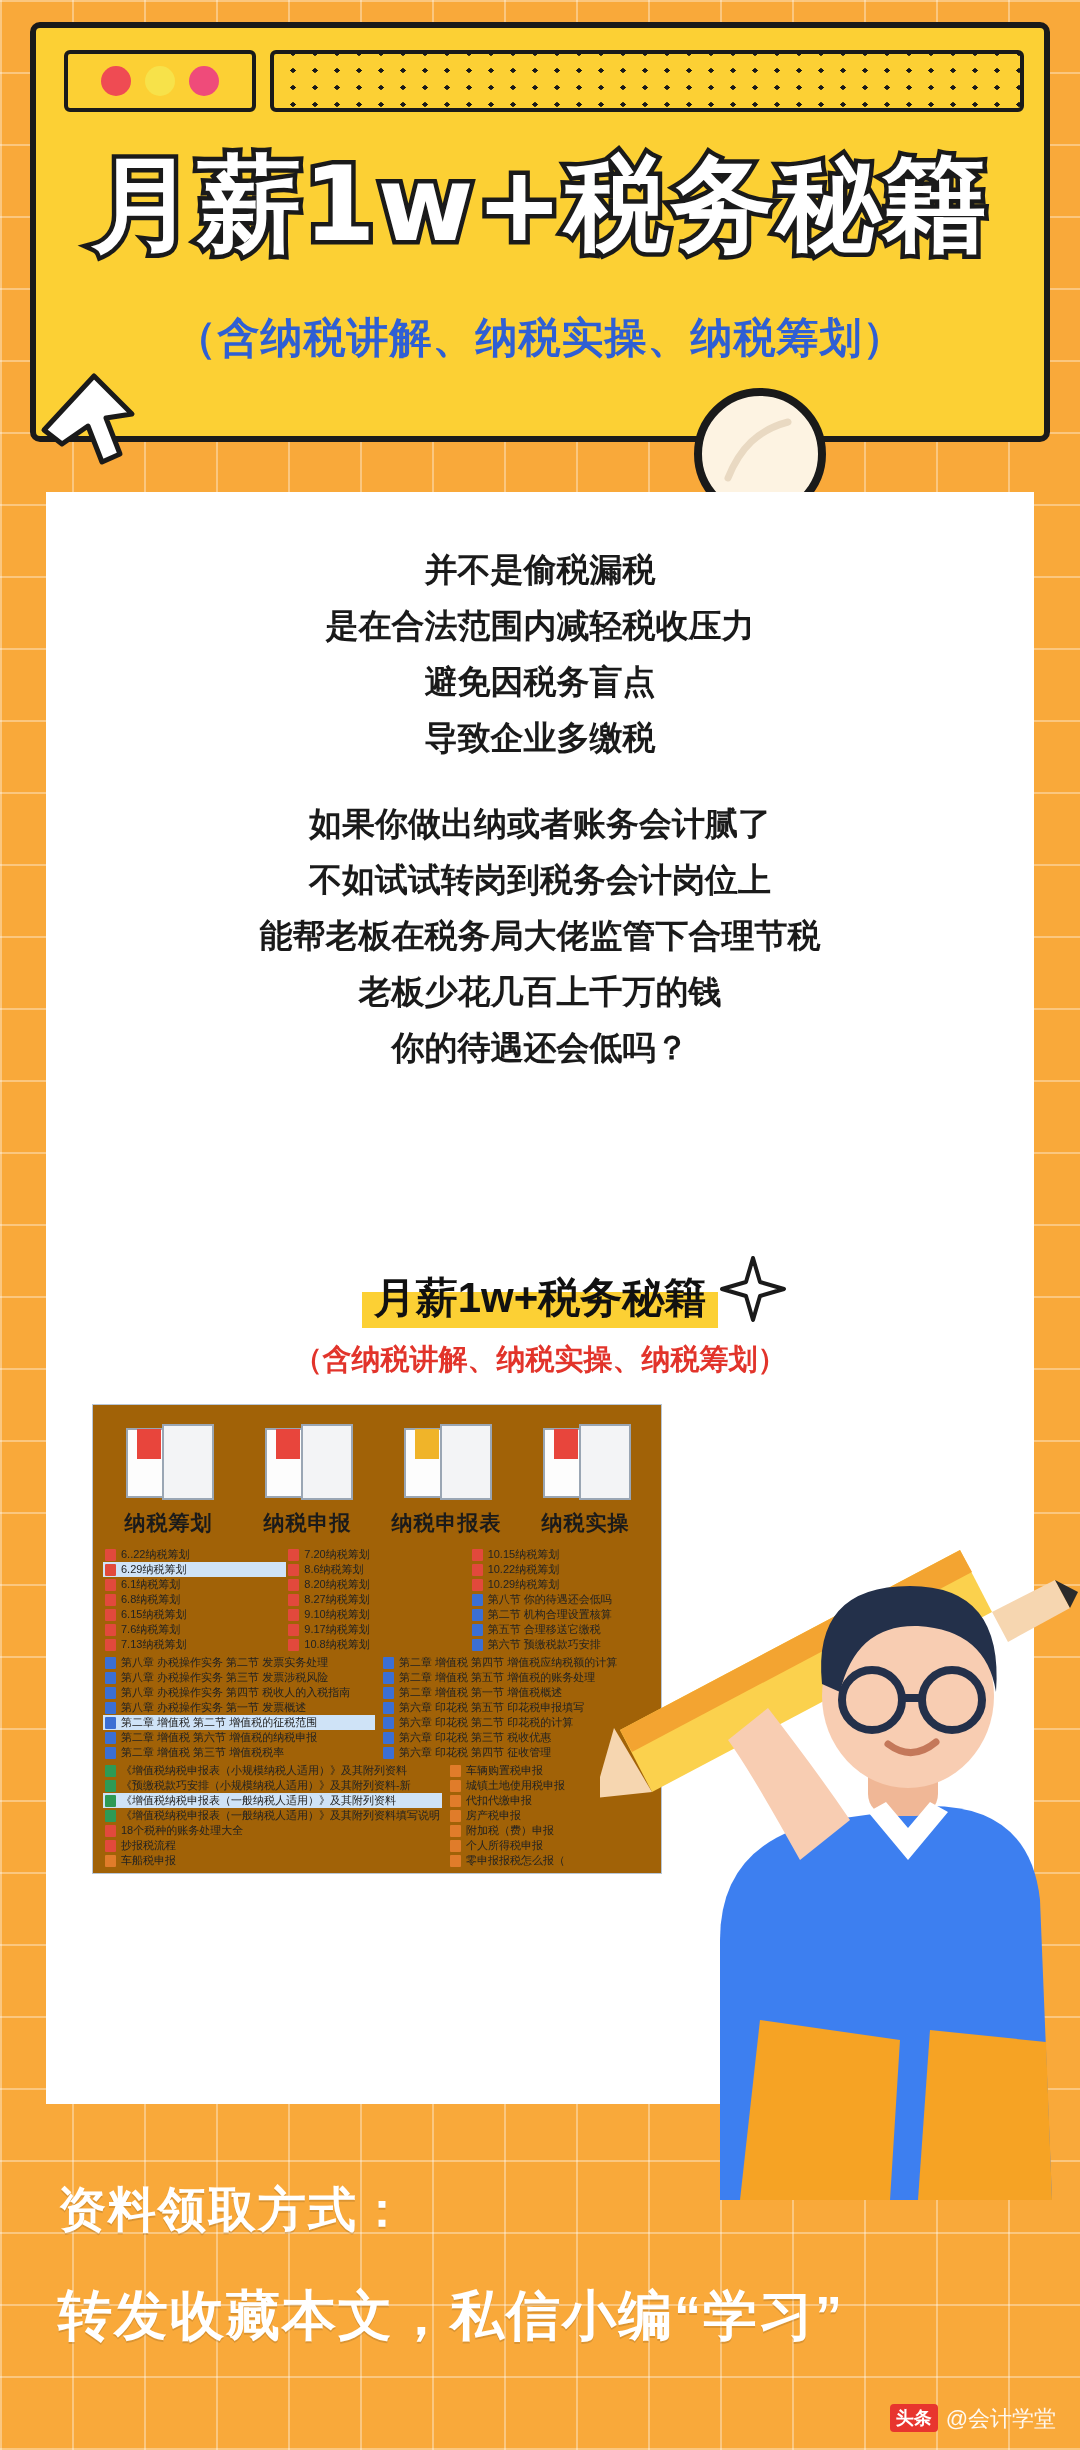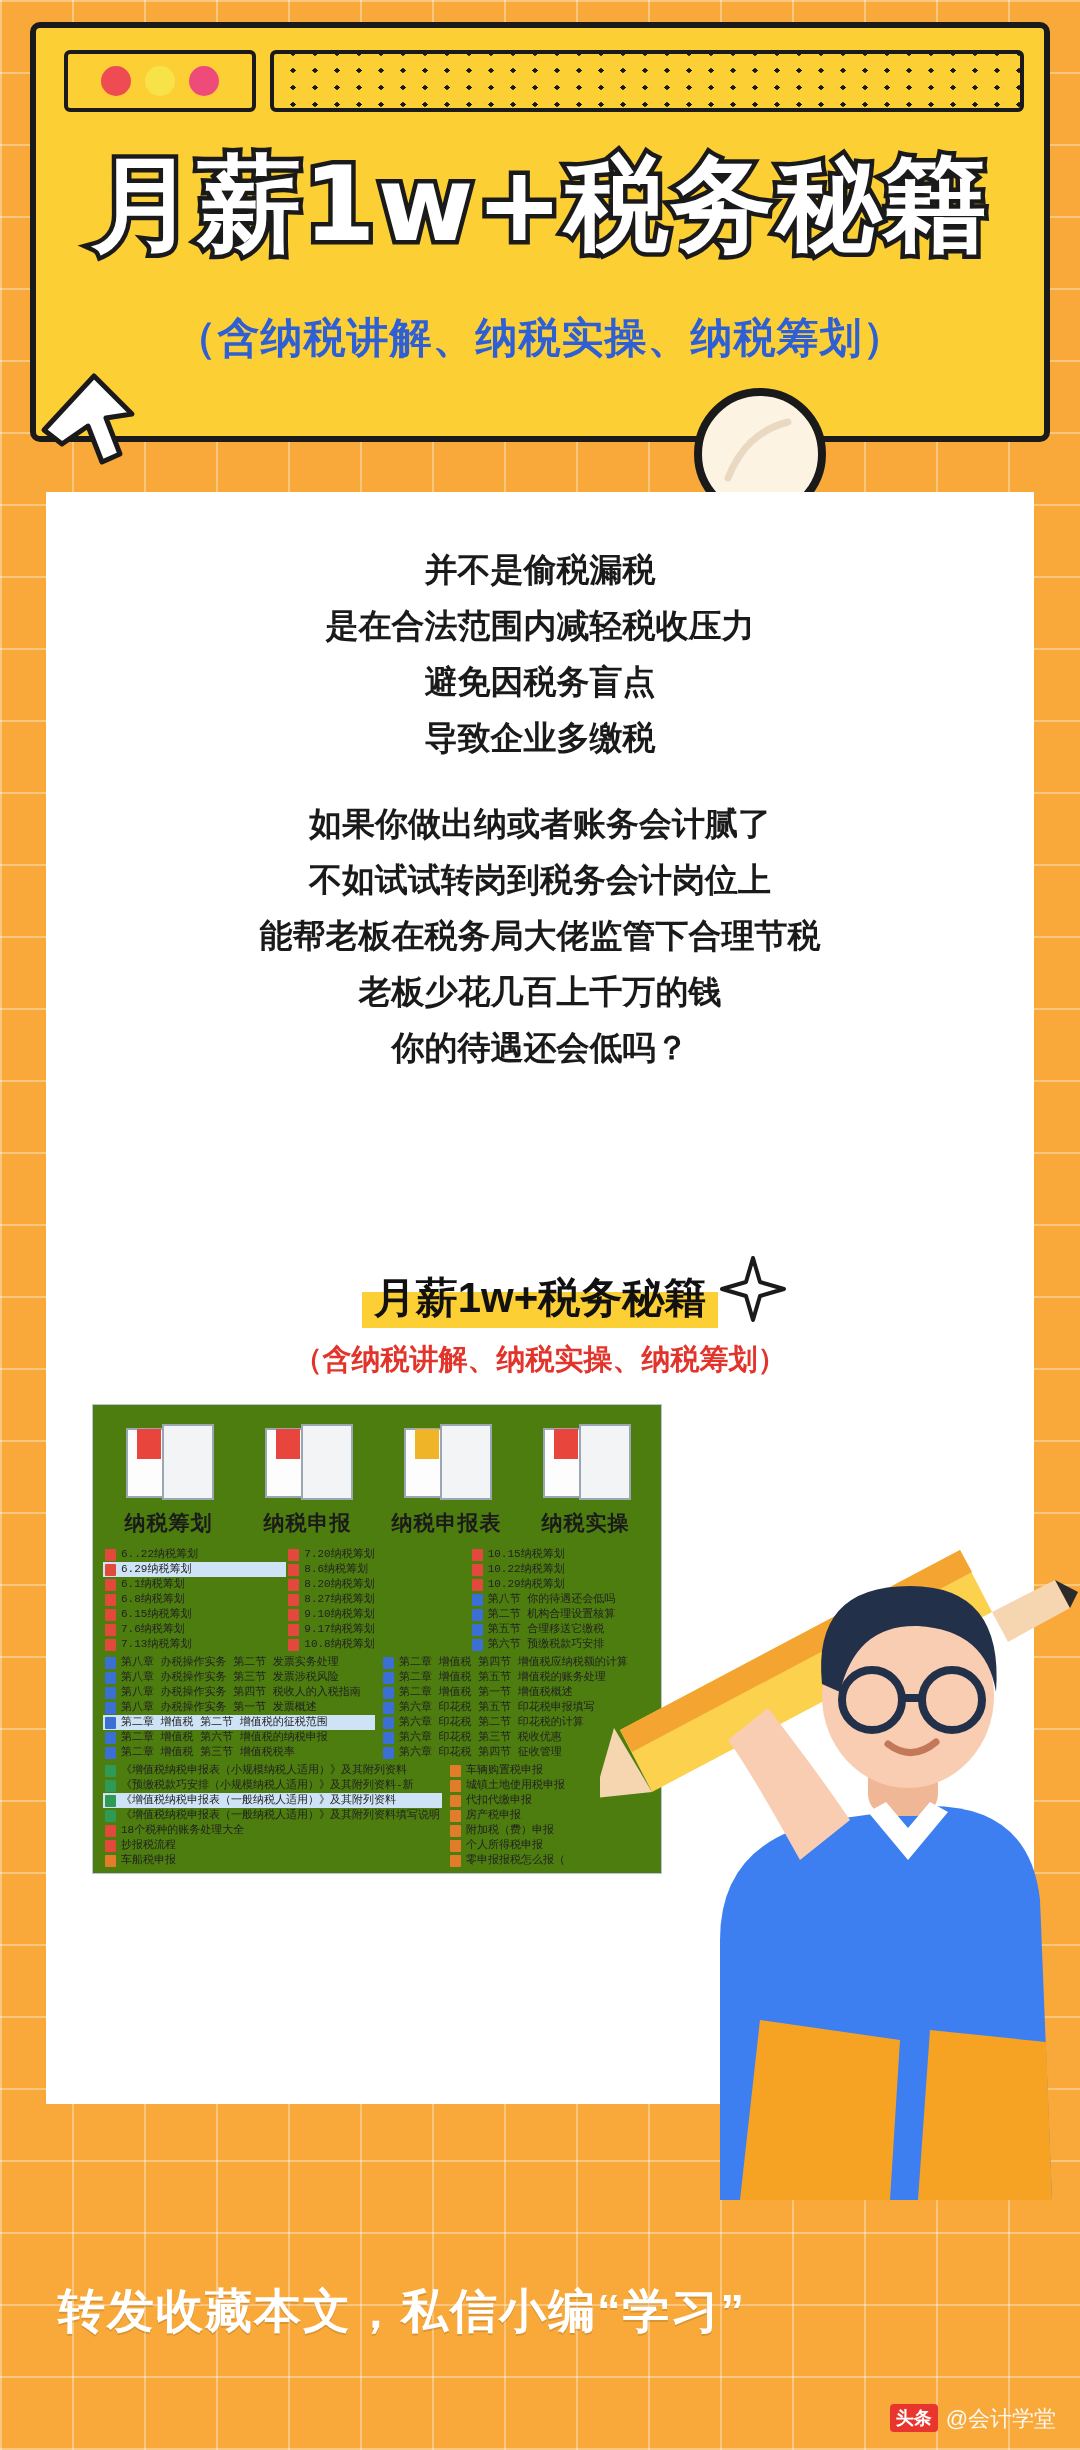--- a/index.html
+++ b/index.html
@@ -144,24 +144,23 @@
     color: #e2342b;
     font-size: 29px;
     font-weight: 700;
   }
 
   
   .shot {
     position: absolute;
     left: 46px; top: 912px;
     width: 570px; height: 470px;
-    background: #4d7c0f;
+    background: #a16207;
     border: 1px solid #b9c6d6;
     overflow: hidden;
-    font-family: Liberation Mono, monospace;
   }
   .shot-inner { position: absolute; inset: 0; }
   .folders {
     display: flex;
     justify-content: space-around;
     padding: 18px 6px 4px 6px;
   }
   .folder { width: 120px; text-align: center; }
   .folder .ico { width: 104px; height: 80px; margin: 0 auto; position: relative; }
   .folder .lbl {
@@ -207,21 +206,21 @@
   .bt1 {
     position: absolute;
     left: 58px; top: 60px;
     font-size: 48px; font-weight: 700; color: #ffffff;
     letter-spacing: 2px;
     text-shadow: 0 2px 0 rgba(0,0,0,0.12);
   }
   .bt2 {
     position: absolute;
     left: 58px; top: 162px;
-    font-size: 47px; font-weight: 700; color: #ffffff;
+    font-size: 54px; font-weight: 700; color: #ffffff;
     letter-spacing: 2px;
     text-shadow: 0 2px 0 rgba(0,0,0,0.12);
   }
   .watermark {
     position: absolute;
     right: 24px; bottom: 16px;
     font-size: 22px;
     color: rgba(255,255,255,0.92);
     display: flex; align-items: flex-start; gap: 8px;
   }
@@ -589,18 +588,19 @@
 
   <path d="M288 444 Q312 462 336 442" stroke="#c4785a" stroke-width="7" fill="none" stroke-linecap="round"></path>
 
   <path d="M268 512 L308 560 L348 512 L330 502 L308 528 L286 502 Z" fill="#ffffff"></path>
 
   <path d="M140 900 L160 720 L300 740 L290 900 Z" fill="#f6a324"></path>
   <path d="M318 900 L330 730 L446 742 L452 900 Z" fill="#f6a324"></path>
 </svg>
 
 <div class="bottom">
+  <div class="bt1">资料领取方式：</div>
   <div class="bt2">转发收藏本文，私信小编“学习”</div>
   <div class="watermark">
     <span class="wm-badge">头条</span>
     <span>@会计学堂</span>
   </div>
 </div>
 
 </body></html>

